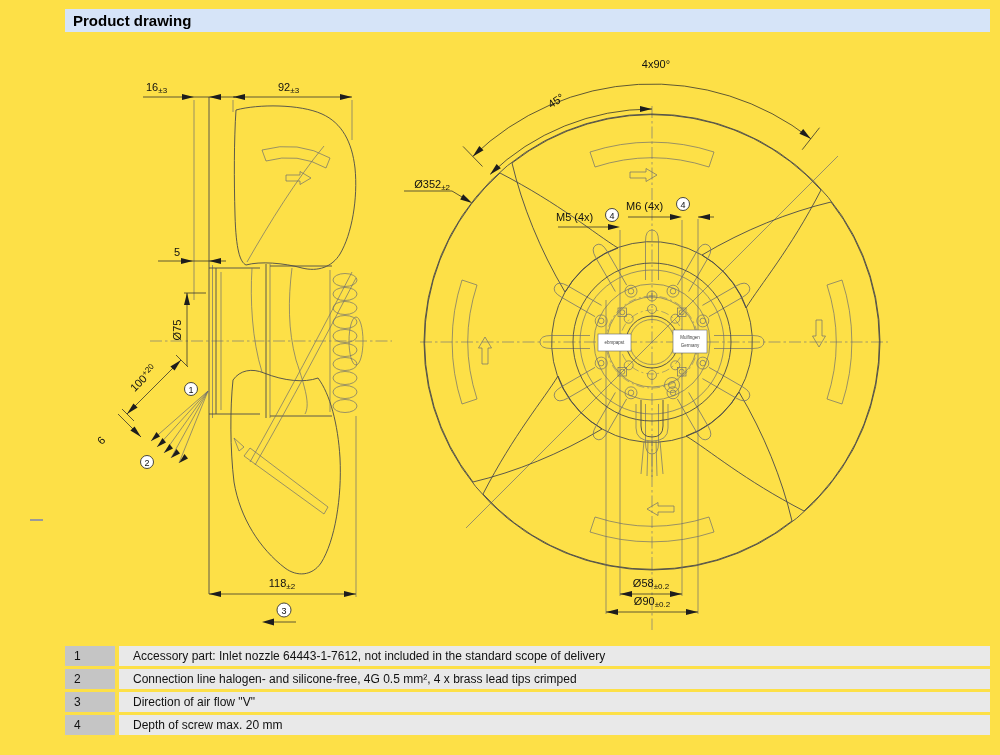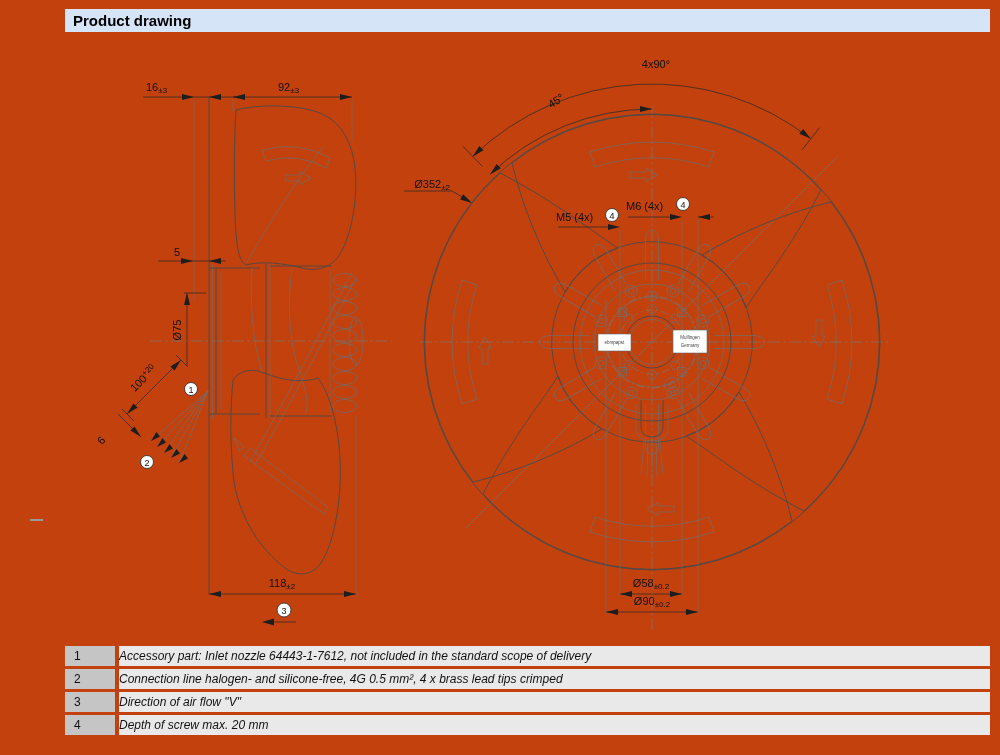--- a/index.html
+++ b/index.html
@@ -1,25 +1,25 @@
 <!DOCTYPE html>
 <html><head>
 <meta charset="utf-8">
 <style>
   html,body{margin:0;padding:0;background:#fff;}
-  #page{position:relative;width:1000px;height:755px;background:#c2410c;overflow:hidden;
+  #page{position:relative;width:1000px;height:755px;background:#fde047;overflow:hidden;
         font-family:"Liberation Sans",sans-serif;}
   #hdr{position:absolute;left:65px;top:9px;width:925px;height:23px;background:#d6e4f8;}
   #hdr span{display:block;padding-left:8px;line-height:23px;font-size:15px;font-weight:bold;color:#000;}
   #margin-mark{position:absolute;left:30px;top:519px;width:13px;height:2px;background:#9a9a9a;}
   #drawing{position:absolute;left:0;top:0;width:1000px;height:755px;}
   #tbl{position:absolute;left:65px;top:646px;width:925px;}
   .trow{display:flex;height:20px;margin-bottom:3px;font-size:12px;color:#111;}
   .tnum{width:50px;background:#c5c5c5;padding-left:9px;line-height:20px;box-sizing:border-box;margin-right:4px;}
-  .tdesc{flex:1;background:#e9e9e9;line-height:20px;font-style:italic;}
+  .tdesc{flex:1;background:#e9e9e9;padding-left:14px;line-height:20px;}
   
   .ln{stroke:#4a4a4a;stroke-width:.9;fill:none}
   .thin{stroke:#6f6f6f;stroke-width:.7;fill:none}
   .dim{stroke:#2b2b2b;stroke-width:.75;fill:none}
   .cl{stroke:#7a7a7a;stroke-width:.7;fill:none;stroke-dasharray:12 3 2.5 3}
   .bc{stroke:#7a7a7a;stroke-width:.6;fill:none;stroke-dasharray:8 3 2 3}
   .ah{fill:#1d1d1d;stroke:none}
   text{fill:#111}
   .dt{font-size:11px}
   .dts{font-size:8px}

